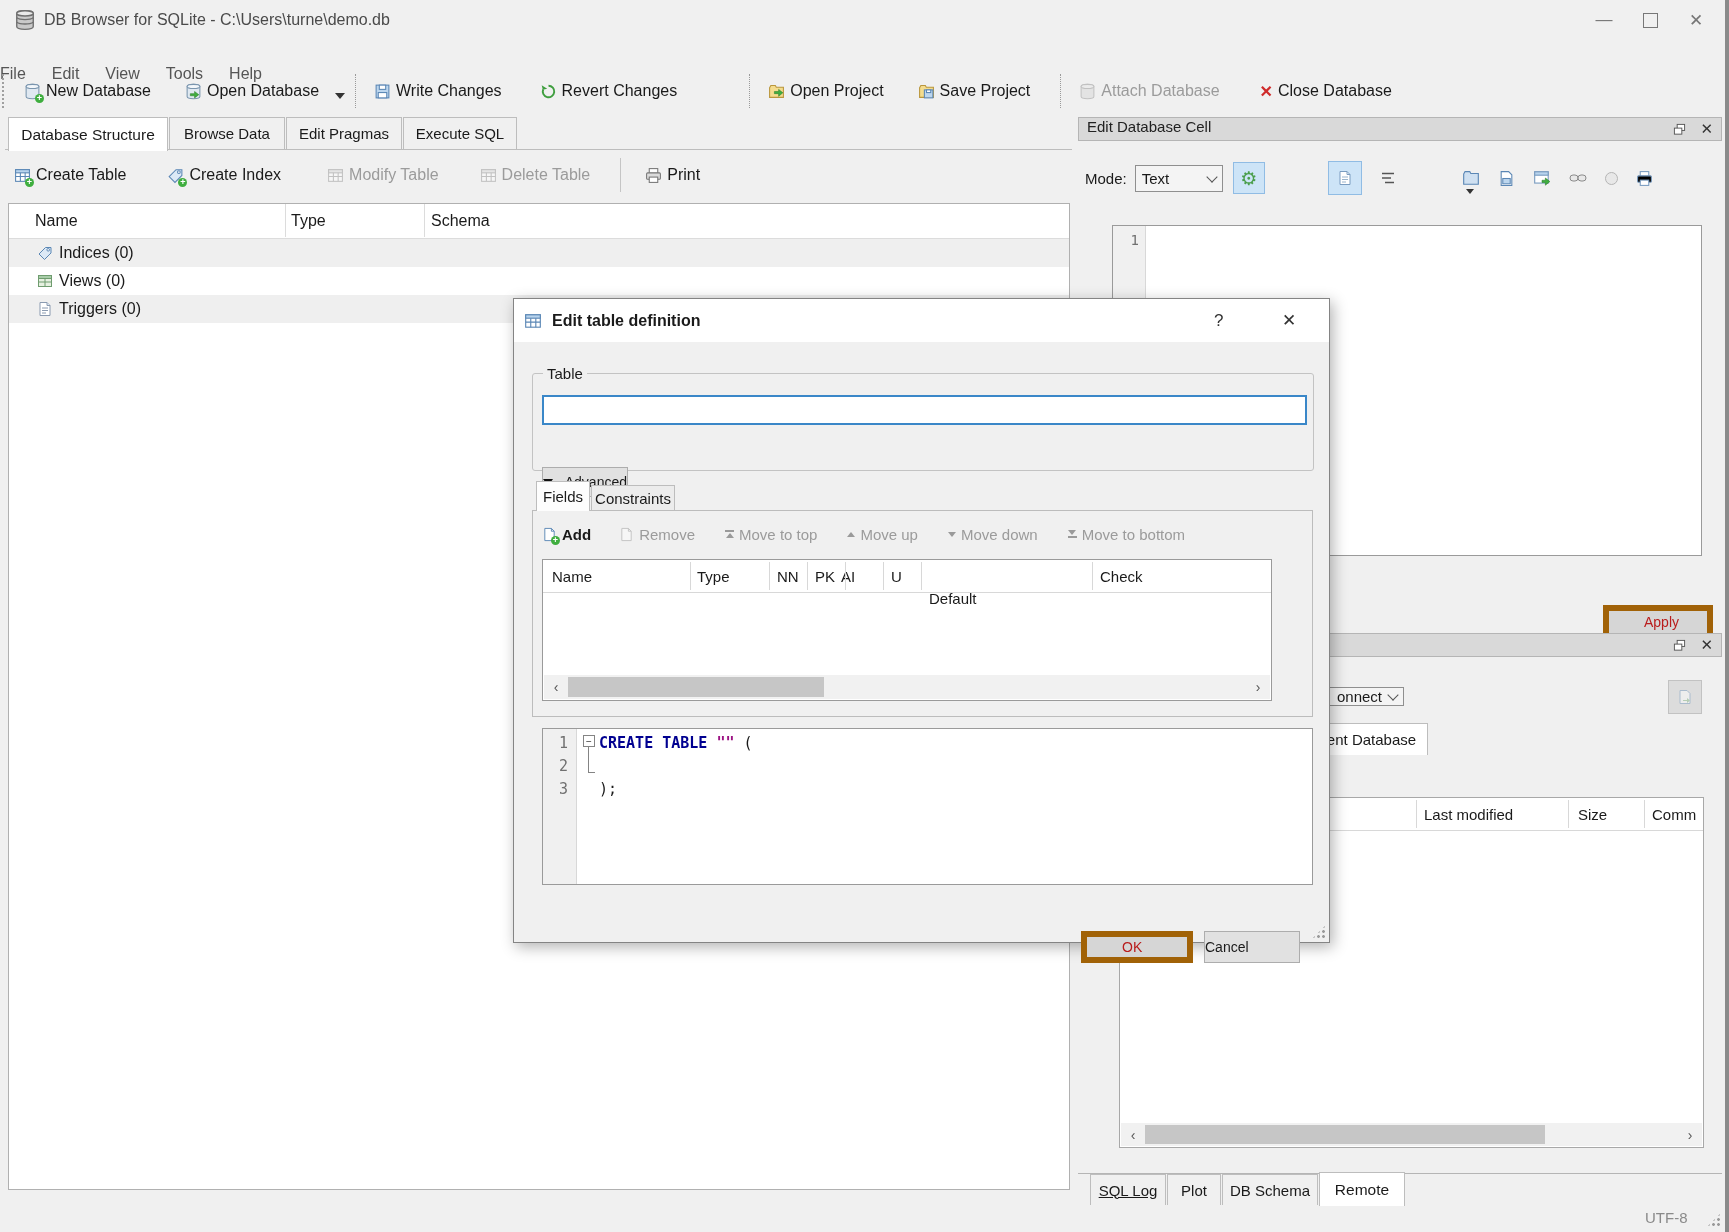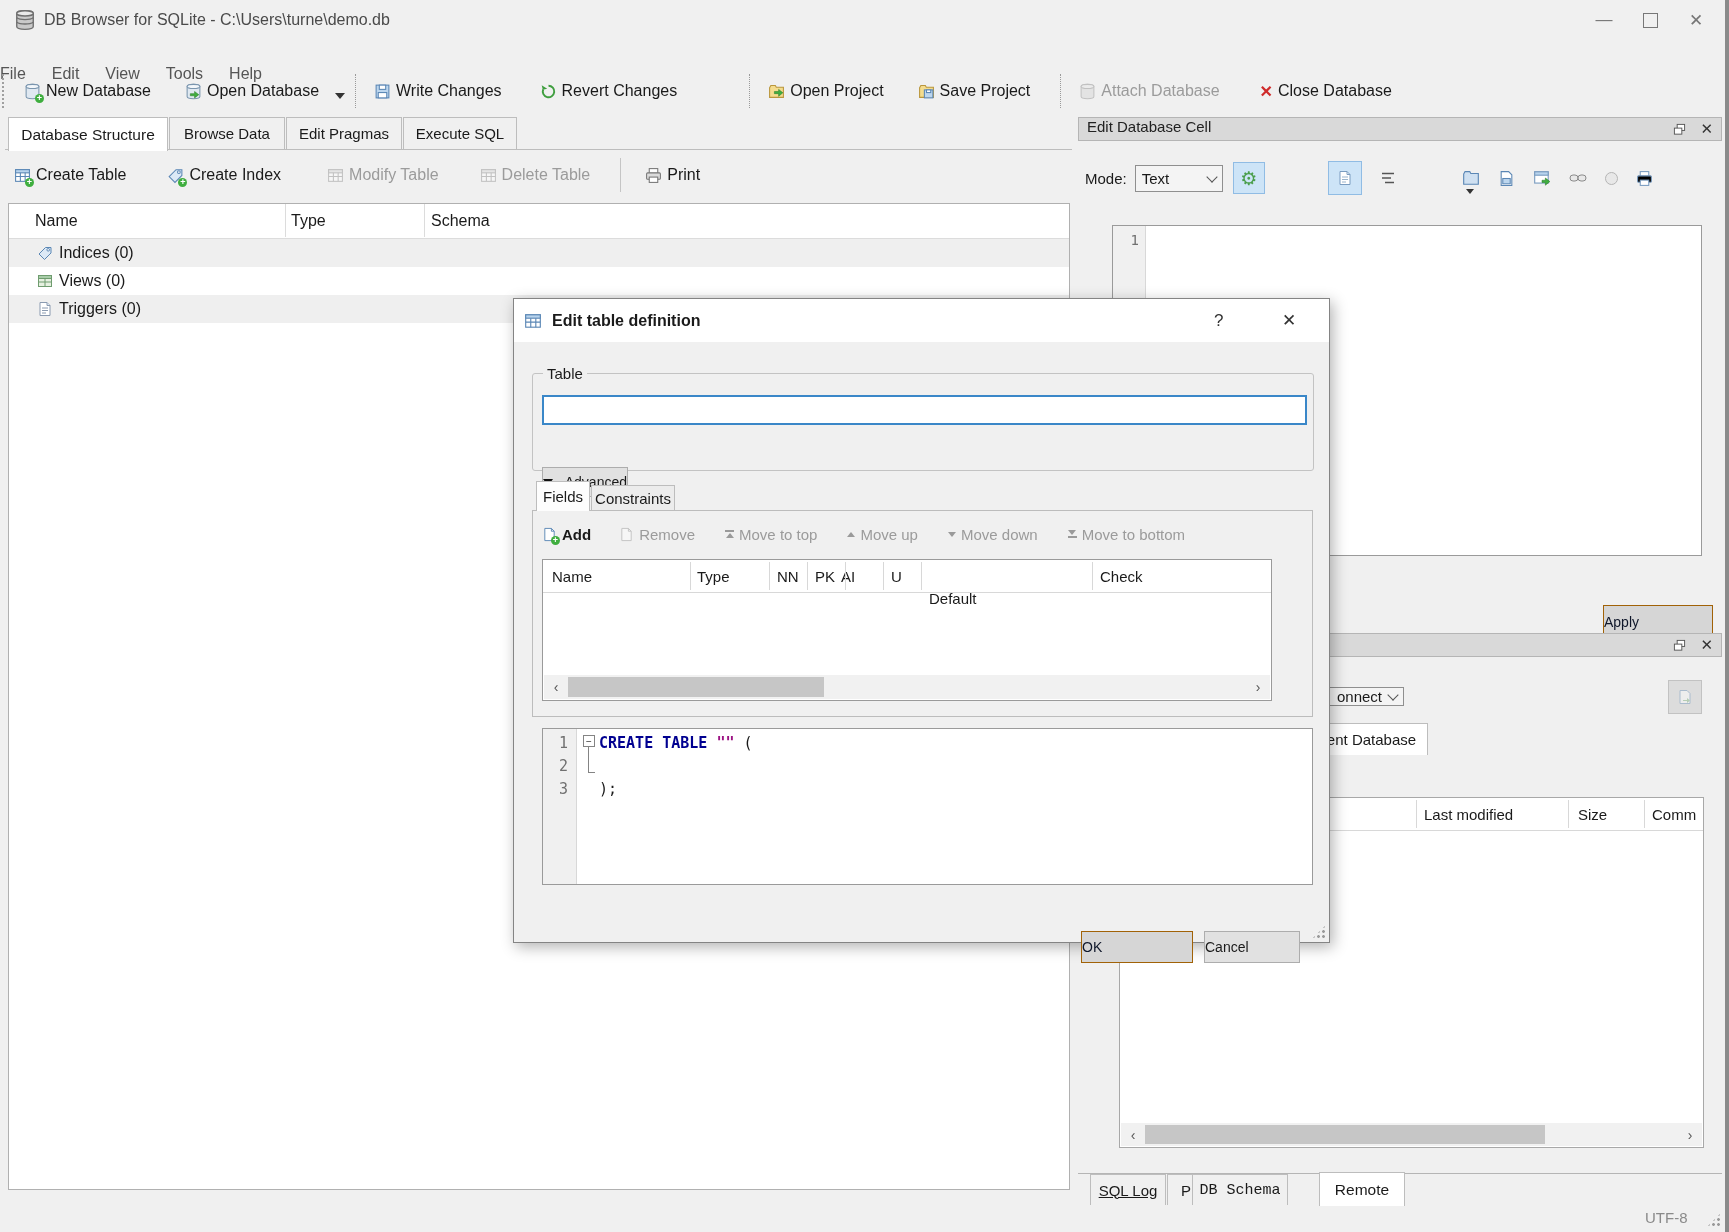--- a/index.html
+++ b/index.html
@@ -43,21 +43,21 @@
   .dock-header{background:#d9d9d9;border:1px solid #b5b5b5;box-sizing:border-box;display:flex;padding:0 8px;font-size:15px;color:#222;}
   .dock-btns{margin-left:auto;display:flex;align-items:center;gap:14px;color:#444;}
   .combo{background:#f4f4f4;border:1px solid #8f8f8f;box-sizing:border-box;display:flex;align-items:center;padding:0 6px;font-size:15px;}
   .chev{width:7px;height:7px;border-right:1.5px solid #555;border-bottom:1.5px solid #555;transform:rotate(45deg);margin-left:auto;margin-top:-3px;}
   .iconbtn{display:flex;align-items:center;justify-content:center;box-sizing:border-box;}
   .iconbtn.active{background:#cde4f7;border:1px solid #90bce4;}
   .editorbox{background:#fff;border:1px solid #9a9a9a;box-sizing:border-box;}
   .gutter{background:#f0f0f0;border-right:1px solid #d8d8d8;color:#707070;font-family:"DejaVu Sans Mono",monospace;font-size:14px;text-align:right;box-sizing:border-box;}
   .btn{display:flex;align-items:center;justify-content:space-between;font-size:14px;box-sizing:border-box;margin-top:37px;}
   .btn.win{background:#e1e1e1;border:1px solid #adadad;}
-  .btn.disabled{background:#d6d6d6;border:1px solid #a16207;color:#0f172a;}
+  .btn.disabled{background:#d6d6d6;border:6px solid #a16207;color:#b91c1c;padding-left:35px;}
   
   .dialog{left:513px;top:298px;width:817px;height:645px;background:#f0f0f0;border:1px solid #848484;
     box-shadow:3px 4px 14px rgba(0,0,0,.30);z-index:50;box-sizing:border-box;}
   .dlg-title{height:43px;background:#fff;display:flex;align-items:center;padding:0 10px;font-size:16px;}
   .groupbox{position:absolute;border:1px solid #c3c3c3;border-radius:3px;}
   .grouplabel{position:absolute;top:-9px;left:10px;background:#f0f0f0;padding:0 4px;font-size:15px;}
   .dlg-tab{position:absolute;display:flex;align-items:center;justify-content:center;font-size:15px;
     border:1px solid #bdbdbd;border-bottom:none;background:#ececec;box-sizing:border-box;}
   .dlg-tab.active{background:#fdfdfd;z-index:3;}
   .fieldbtn{display:flex;align-items:center;gap:5px;font-size:15px;white-space:nowrap;}
@@ -430,21 +430,21 @@
   </div>
 </div>
 
 <div class="abs" style="left:1078px;top:1173px;width:644px;height:1px;background:#b5b5b5;"></div>
 <div class="maintab" style="left:1090px;top:1174px;height:31px;width:76px;text-decoration:underline;">
     <span>SQL Log</span>
   </div>
 <div class="maintab" style="left:1167px;top:1174px;height:31px;width:54px;">
     <span>Plot</span>
   </div>
-<div class="maintab" style="left:1192px;top:1174px;height:31px;width:96px;font-family:Liberation Mono, monospace;">
+<div class="maintab" style="left:1222px;top:1174px;height:31px;width:96px;">
     <span>DB Schema</span>
   </div>
 <div class="maintab active" style="left:1319px;top:1172px;height:34px;width:86px;background:#fff;">
     <span>Remote</span>
   </div>
 
 <div class="abs" style="left:1645px;top:1209px;font-size:15px;color:#8a8a8a;">UTF-8</div>
 <div class="abs grip" style="left:1706px;top:1212px;"></div>
 <div class="abs" style="left:1725px;top:0;width:4px;height:1232px;background:#8a8a8a;"></div>
 

